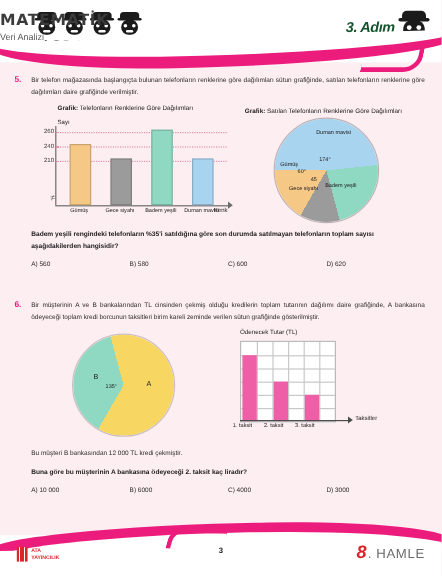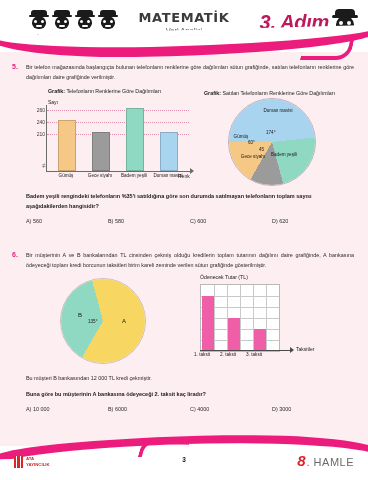--- a/index.html
+++ b/index.html
@@ -37,26 +37,26 @@
   .face{position:relative;width:20px;height:21px;}
   .face .hat{position:absolute;left:2px;top:0;width:16px;height:6px;background:#1b1b1b;border-radius:3px 3px 1px 1px;}
   .face .brim{position:absolute;left:0;top:5px;width:20px;height:2px;background:#1b1b1b;border-radius:2px;}
   .face .head{position:absolute;left:3px;top:6px;width:14px;height:13px;background:#1b1b1b;border-radius:50% 50% 45% 45%;}
   .face .eye{position:absolute;top:10px;width:3px;height:3px;background:#fff;border-radius:50%;}
   .face .eye.l{left:5px;}
   .face .eye.r{left:12px;}
   .face .mus{position:absolute;left:7px;top:15px;width:6px;height:2px;background:#fff;border-radius:1px;}
   .brand-name{font-size:10.5px;font-weight:bold;letter-spacing:.2px;margin-top:1px;color:#1b1b1b;}
 
-  .subject{position:absolute;left:0;right:0;top:10px;text-align:center;}
+  .subject{position:absolute;left:0;right:0;top:10px;text-align:left;}
   .subject-title{font-size:13px;font-weight:bold;letter-spacing:.6px;color:#3b3b3b;font-family:"DejaVu Sans", sans-serif;}
   .subject-sub{font-size:7.5px;color:#5a5a5a;margin-top:1px;}
 
   .step-wrap{position:absolute;right:10px;top:9px;display:flex;align-items:center;gap:3px;}
-  .step-text{font-size:20px;font-weight:bold;color:#be185d;font-style:italic;letter-spacing:-.3px;}
+  .step-text{font-size:12px;font-weight:bold;color:#14532d;font-style:italic;letter-spacing:-.3px;}
   .step-face{position:relative;width:26px;height:27px;}
   .step-face .hat{position:absolute;left:3px;top:0;width:20px;height:7px;background:#1b1b1b;border-radius:4px 4px 1px 1px;}
   .step-face .brim{position:absolute;left:0;top:6px;width:26px;height:3px;background:#1b1b1b;border-radius:2px;}
   .step-face .head{position:absolute;left:4px;top:7px;width:18px;height:17px;background:#1b1b1b;border-radius:50% 50% 45% 45%;}
   .step-face .eye{position:absolute;top:12px;width:4px;height:4px;background:#fff;border-radius:50%;}
   .step-face .eye.l{left:7px;}
   .step-face .eye.r{left:15px;}
   .step-face .mus{position:absolute;left:9px;top:18px;width:8px;height:3px;background:#fff;border-radius:1px;}
 
   

